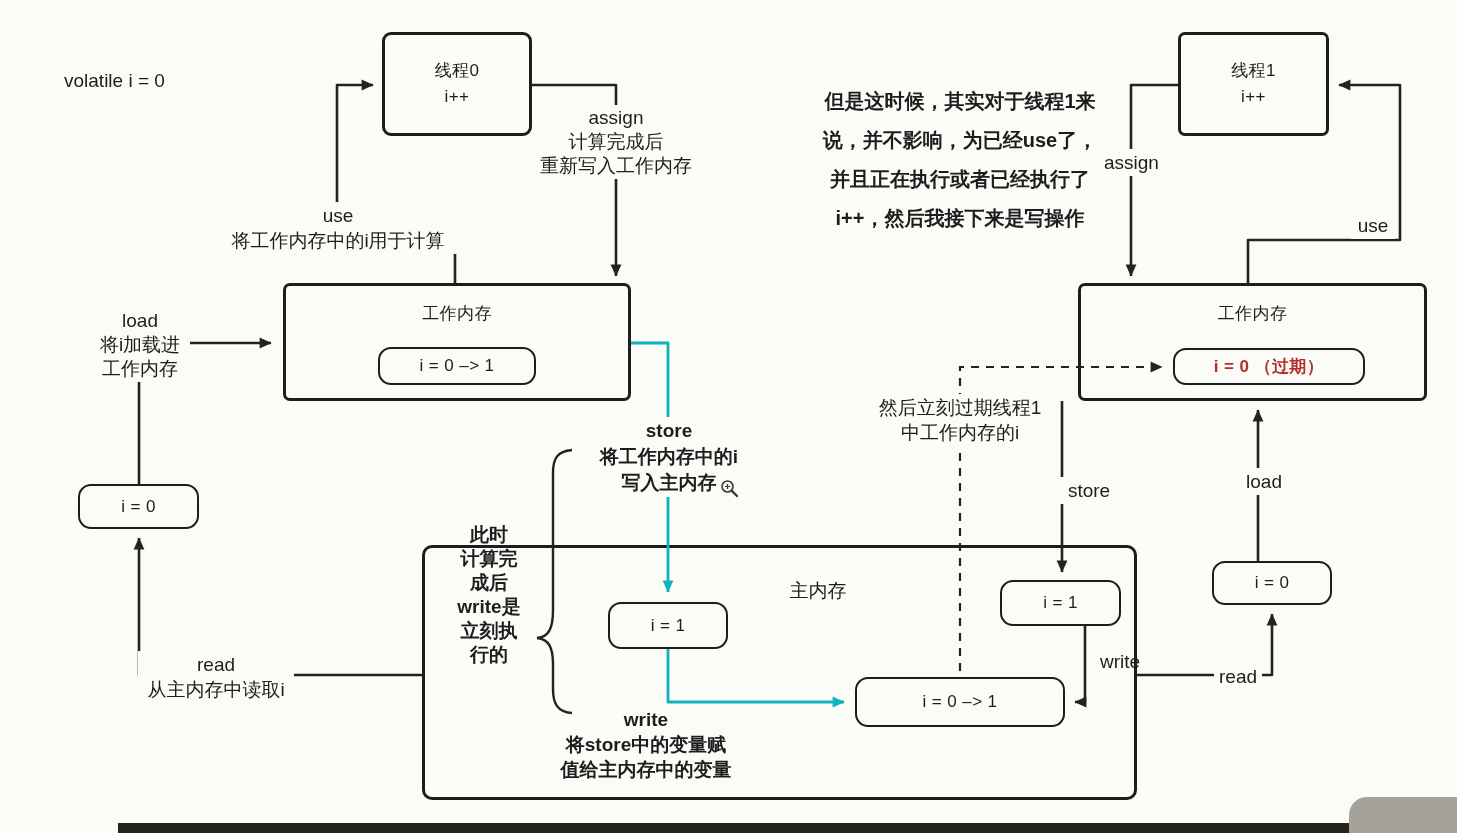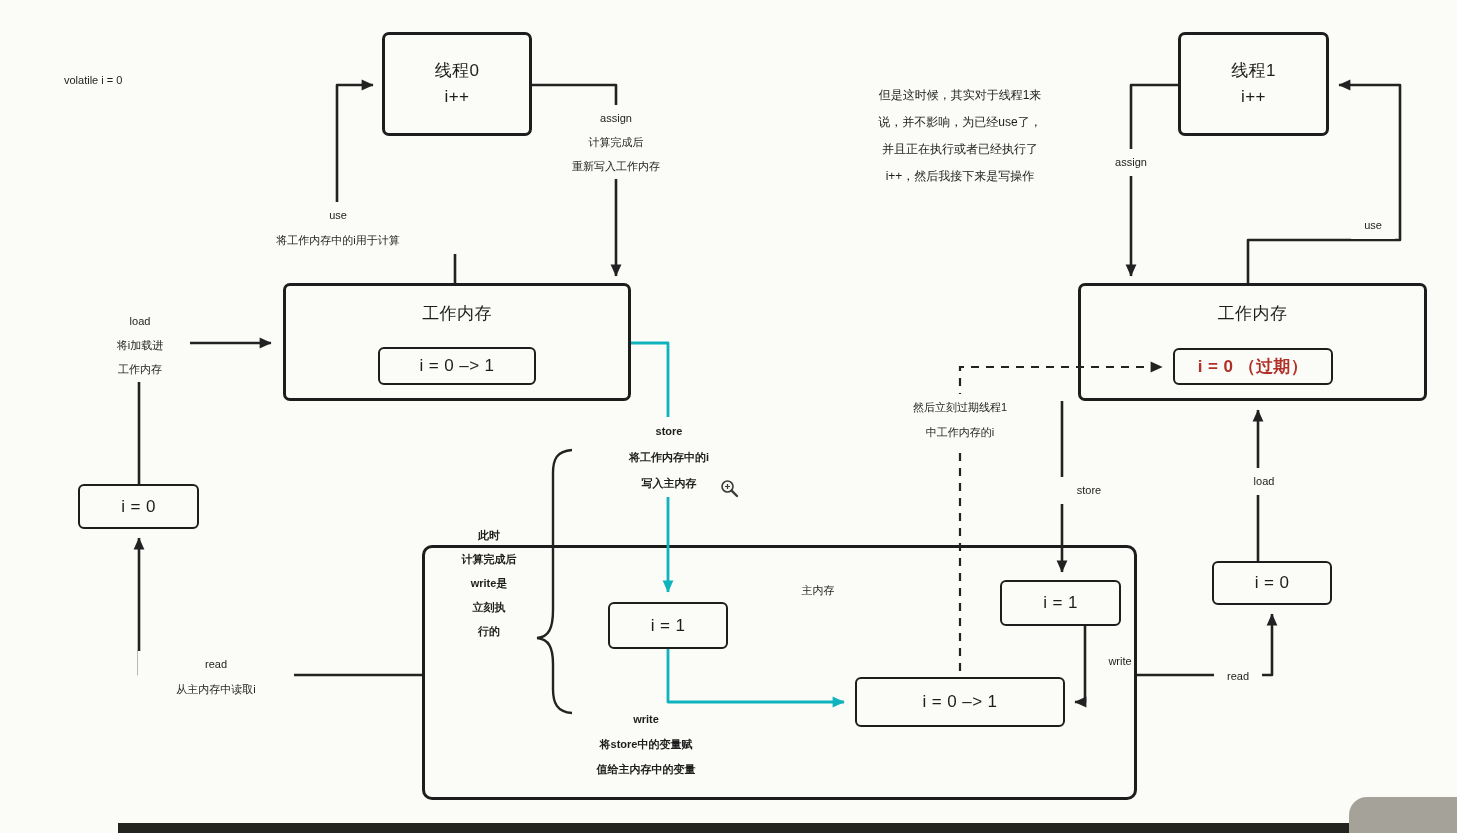--- a/index.html
+++ b/index.html
@@ -20,65 +20,65 @@
   }
   .node{
     position:absolute;
     border:3px solid var(--ink);
     border-radius:7px;
     display:flex;flex-direction:column;align-items:center;justify-content:center;
     font-size:17px;font-weight:500;letter-spacing:.4px;
     background:transparent;
   }
   .node .t{line-height:26px}
-  .node.small{border-width:2.5px;border-radius:6px}
+  .node.small{border-width:2.5px;border-radius:13px}
   .node.wm{justify-content:flex-start;padding-top:15px}
   .node.main{border-radius:10px}
   .red{color:var(--red);font-weight:600}
   .svg-layer{position:absolute;left:0;top:0;pointer-events:none}
   .lbl{
-    position:absolute;font-size:11px;line-height:25px;
+    position:absolute;font-size:19px;line-height:25px;
     text-align:center;white-space:pre-line;font-weight:500;
   }
   .lbl.bg{background:var(--paper);padding:1px 3px}
   .lbl.bold{font-weight:700}
-  .lbl.para{font-size:12px;line-height:27px;font-weight:400}
+  .lbl.para{font-size:20px;line-height:39px;font-weight:700}
   .lbl.lh24{line-height:24px}
   .lbl.lh26{line-height:26px}
   .artifact{position:absolute}
   .bottom-bar{left:118px;top:823px;width:1339px;height:10px;background:#23231f}
   .corner-blob{left:1349px;top:797px;width:108px;height:36px;background:#a5a29a;border-radius:18px 0 0 0}
   .magnifier{left:720px;top:479px;width:20px;height:20px}
 </style>
 </head>
 <body>
 
 <div class="stage">
 
-  <div class="node" style="left:382px;top:32px;width:150px;height:104px;">
+  <div class="node" style="left:382px;top:32px;width:150px;height:104px;border-radius:9px;">
     <div class="t">线程0</div>
     <div class="t">i++</div>
   </div>
 
   <div class="node" style="left:1178px;top:32px;width:151px;height:104px;text-align:right;">
     <div class="t">线程1</div>
     <div class="t">i++</div>
   </div>
 
   <div class="node wm" style="left:283px;top:283px;width:348px;height:118px;">
     <div class="t">工作内存</div>
   </div>
   <div class="node small" style="left:378px;top:347px;width:158px;height:38px;">
     <span>i = 0 –&gt; 1</span>
   </div>
 
   <div class="node wm" style="left:1078px;top:283px;width:349px;height:118px;">
     <div class="t">工作内存</div>
   </div>
-  <div class="node small" style="left:1173px;top:348px;width:160px;height:37px;">
+  <div class="node small" style="left:1173px;top:348px;width:192px;height:37px;">
     <span class="red">i = 0 （过期）</span>
   </div>
 
   <div class="node main" style="left:422px;top:545px;width:715px;height:255px;"></div>
 
   <div class="node small" style="left:608px;top:602px;width:120px;height:47px;">
     <span>i = 1</span>
   </div>
   <div class="node small" style="left:855px;top:677px;width:210px;height:50px;">
     <span>i = 0 –&gt; 1</span>

